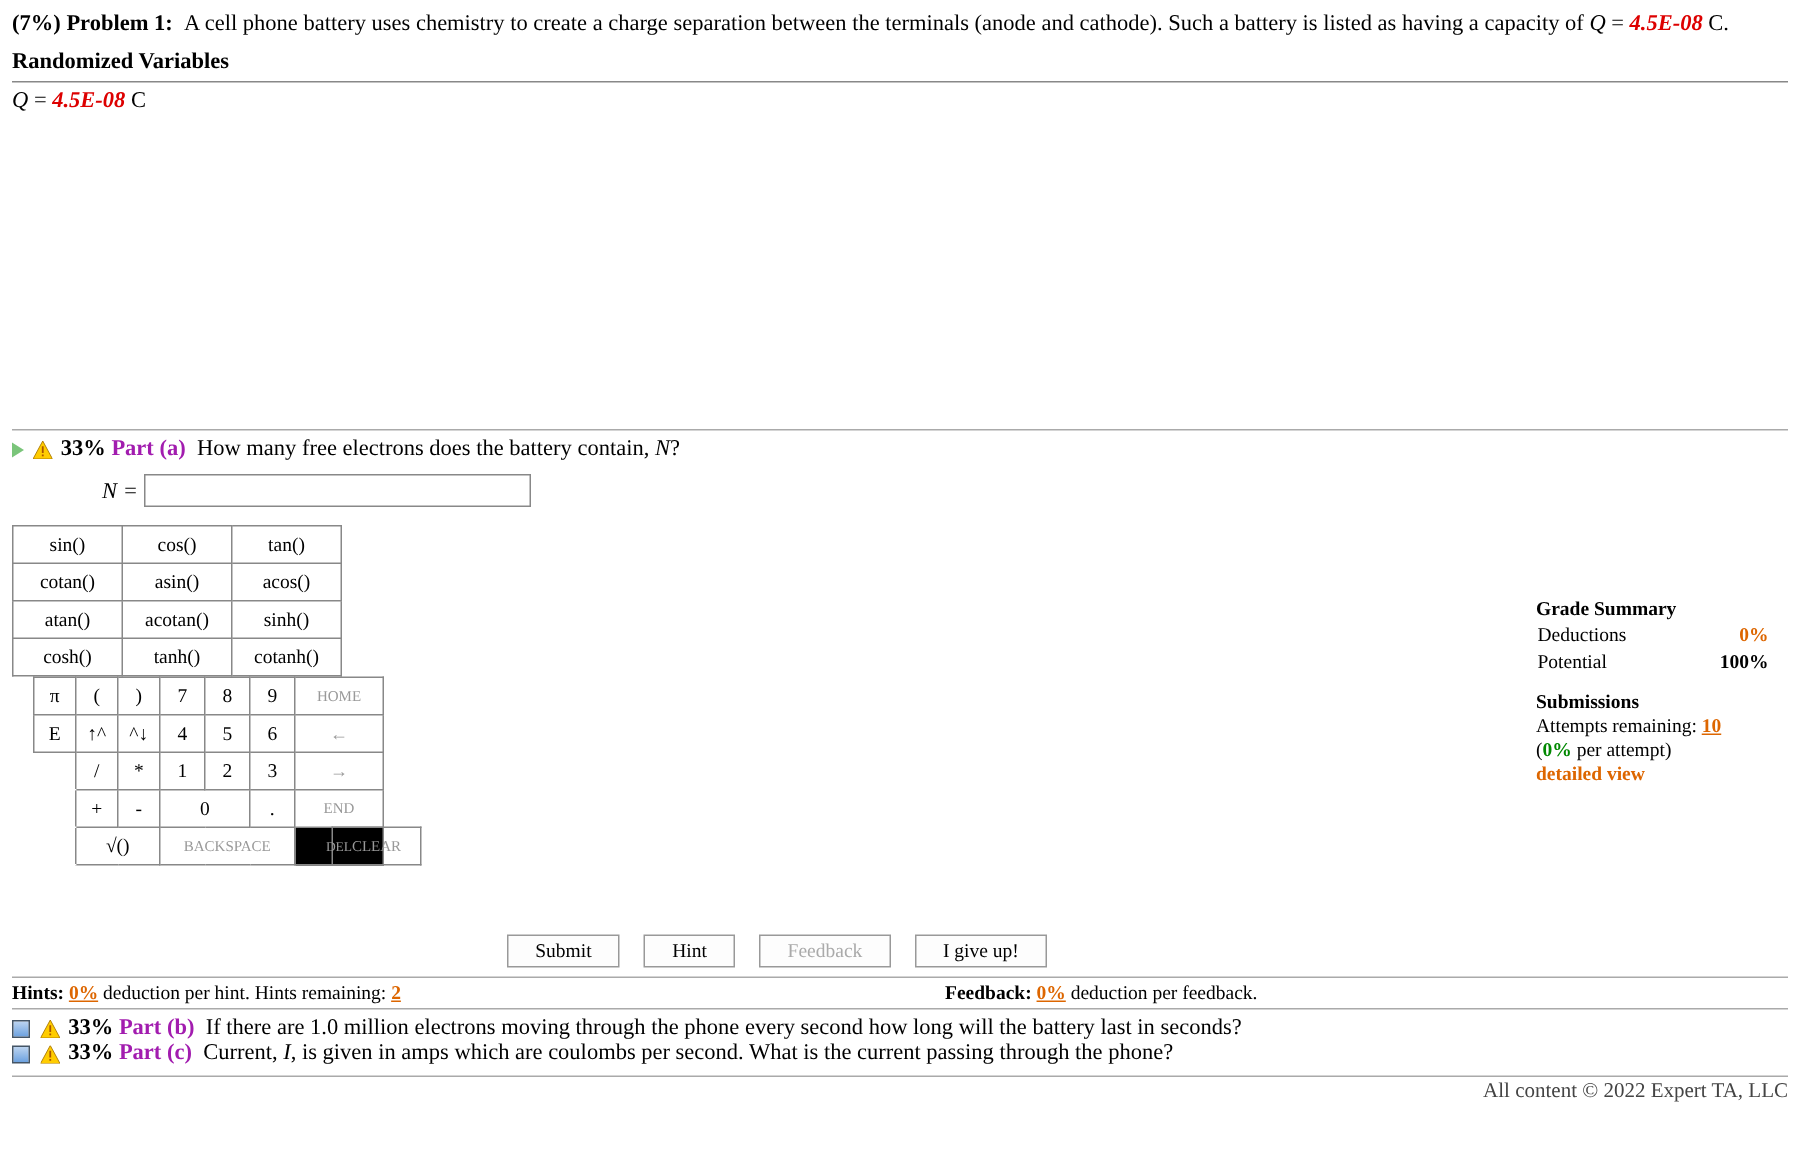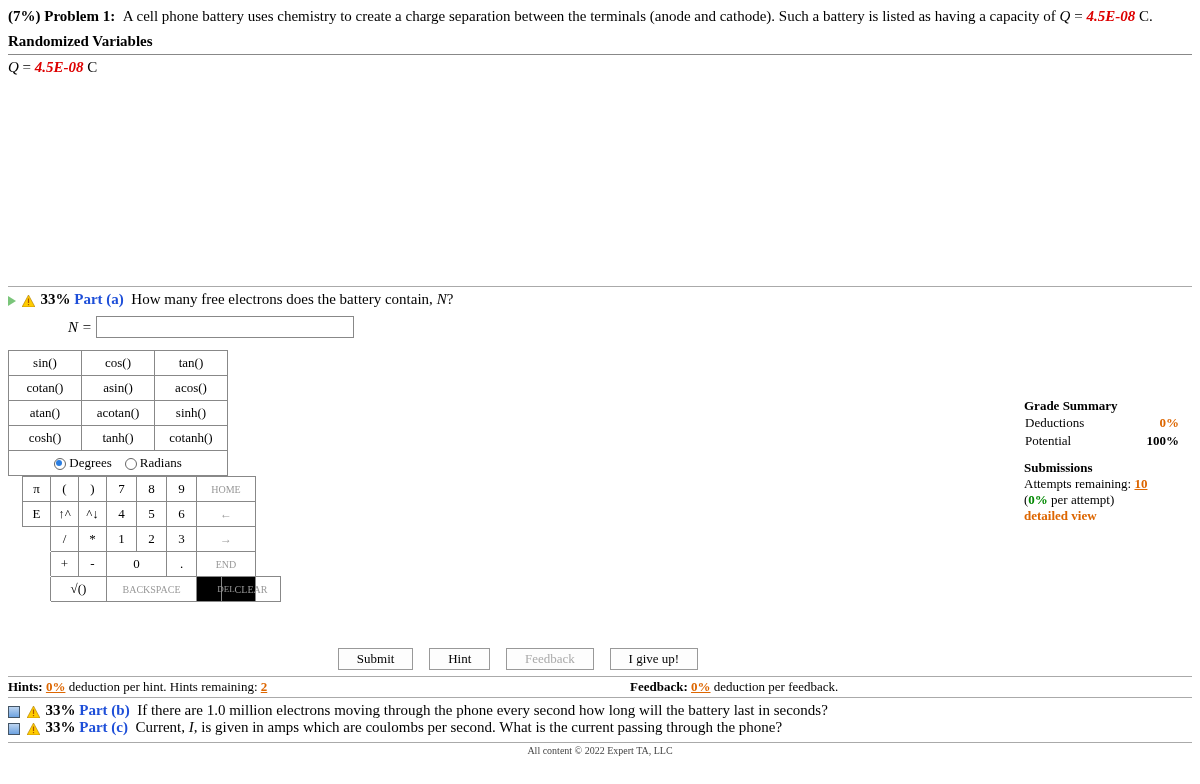--- a/index.html
+++ b/index.html
@@ -42,21 +42,21 @@
     vertical-align: middle;
   }
   .warn {
     display: inline-block;
     width: 13px; height: 12px;
     position: relative;
     margin-right: 2px;
     vertical-align: middle;
   }
   .warn svg { display:block; }
-  .part-label { color: #1d4ed8; font-weight: bold; }
+  .part-label { color: #a21caf; font-weight: bold; }
   .part-pct { font-weight: bold; }
   .answer-row {
     padding: 6px 0 6px 60px;
   }
   .answer-row input[type="text"] {
     border: 1px solid #888;
     height: 18px;
     width: 250px;
     font-size: 14px;
     padding: 1px 3px;
@@ -124,22 +124,22 @@
   .hints-row .col { flex:1; }
   .hints-row b { font-weight:bold;text-align:right; }
   .underlined { text-decoration: underline; color:#d60; font-weight:bold;}
   .sub-parts { margin-top:4px; font-size:15px; }
   .sub-parts .box {
     display:inline-block; width:10px; height:10px;
     background: linear-gradient(#bcd4f0,#6da2e0);
     border:1px solid #456; vertical-align:middle; margin-right:3px;
   }
   .footer {
-    text-align:center;
-    font-size:10px;
+    text-align:right;
+    font-size:14px;
     color:#444;
     border-top:1px solid #aaa;
     margin-top:6px;
     padding-top:2px;
   }
   .grade-panel {
     position:absolute;
     right: 12px;
     top: 390px;
     width: 156px;
@@ -235,27 +235,20 @@
         <tr>
           <td>atan()</td>
           <td>acotan()</td>
           <td>sinh()</td>
         </tr>
         <tr>
           <td>cosh()</td>
           <td>tanh()</td>
           <td>cotanh()</td>
         </tr>
-        <tr class="angle-row">
-          <td colspan="3" style="border:1px solid #888;">
-            <span><span class="radio-dot sel"></span><span>Degrees</span></span>
-            &nbsp;&nbsp;
-            <span><span class="radio-dot"></span><span>Radians</span></span>
-          </td>
-        </tr>
       </tbody>
         </table>
     </div>
 
     <div class="num-block">
       <table class="pad">
         <tbody>
             <tr>
           <td>π</td>
           <td>(</td>

